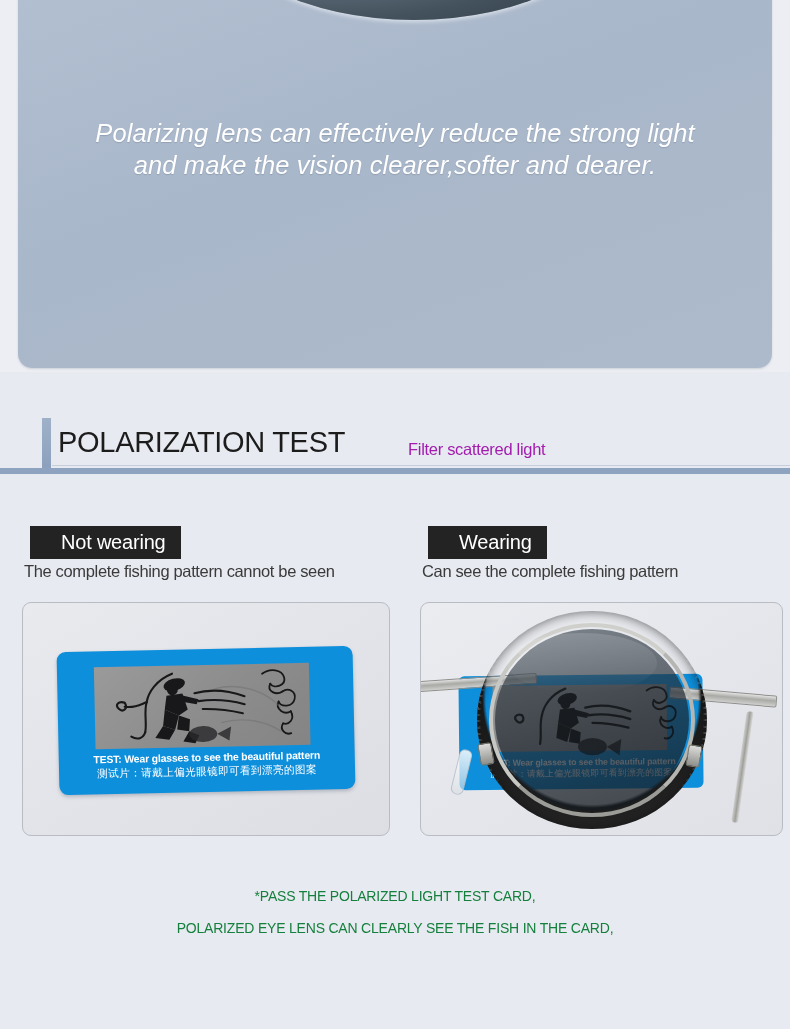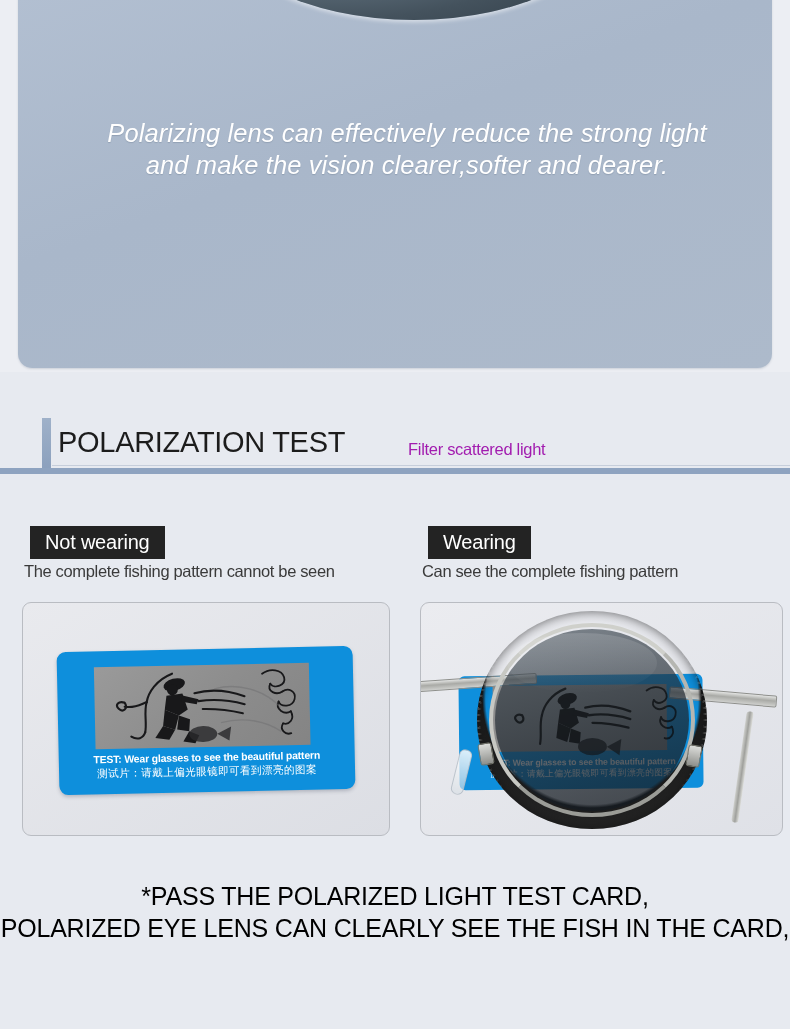--- a/index.html
+++ b/index.html
@@ -52,21 +52,21 @@
     position: absolute;
     left: 200px;
     top: -148px;
     width: 392px;
     height: 200px;
     border-radius: 50%;
     background: linear-gradient(180deg, rgba(255,255,255,0.30) 0%, rgba(255,255,255,0.0) 60%);
   }
   .hero-text {
     position: absolute;
-    left: 12px;
+    left: 0;
     top: 158px;
     width: 754px;
     text-align: center;
     font-style: italic;
     font-size: 25.5px;
     line-height: 31.5px;
     color: #ffffff;
     letter-spacing: 0.1px;
     text-shadow: 0 1px 1px rgba(90,105,125,0.30);
   }
@@ -137,21 +137,21 @@
   .col { position: absolute; top: 0; }
   .col-left  { left: 22px;  width: 368px; }
   .col-right { left: 420px; width: 363px; }
 
   .badge {
     display: inline-block;
     background: #232323;
     color: #ffffff;
     font-size: 20px;
     line-height: 22px;
-    padding: 5px 15px 6px 15px;
+    padding: 5px 15px 6px 31px;
     letter-spacing: -0.2px;
   }
   .badge-row { position: absolute; top: 52px; left: 8px; }
   .caption {
     position: absolute;
     top: 88px;
     left: 2px;
     font-size: 16.5px;
     color: #3a3a3a;
     letter-spacing: -0.35px;
@@ -311,23 +311,23 @@
     border: 1px solid rgba(170,180,190,0.7); box-sizing: border-box;
   }
 
   
   .footer-text {
     position: absolute;
     left: 0;
     top: 880px;
     width: 790px;
     text-align: center;
-    font-size: 25px;
+    font-size: 14px;
     line-height: 32px;
-    color: #000000;
+    color: #15803d;
     letter-spacing: -0.2px;
   }
   .footer-text div { white-space: nowrap; }
 </style>
 </head>
 <body>
 
 <div id="page">
 
   <div class="hero-wrap">

